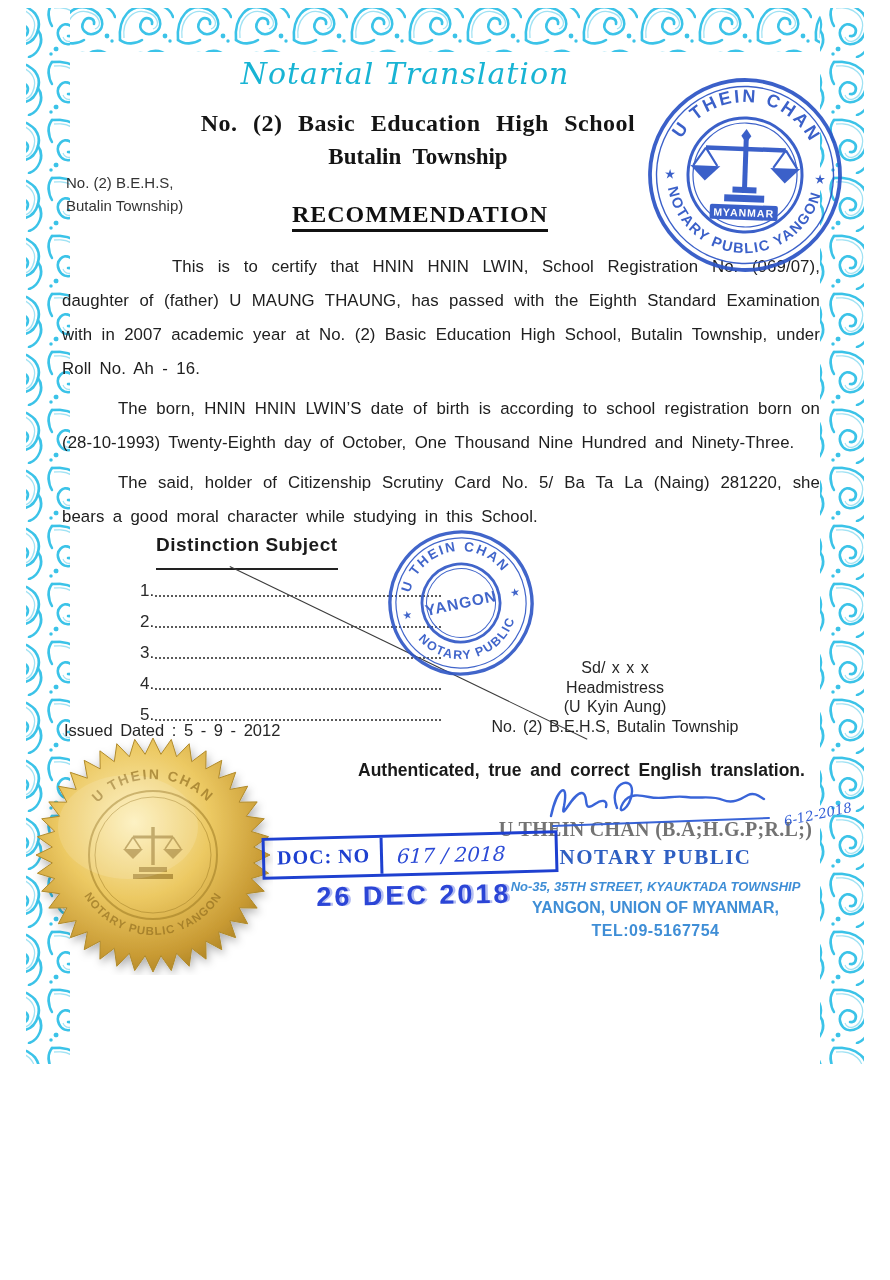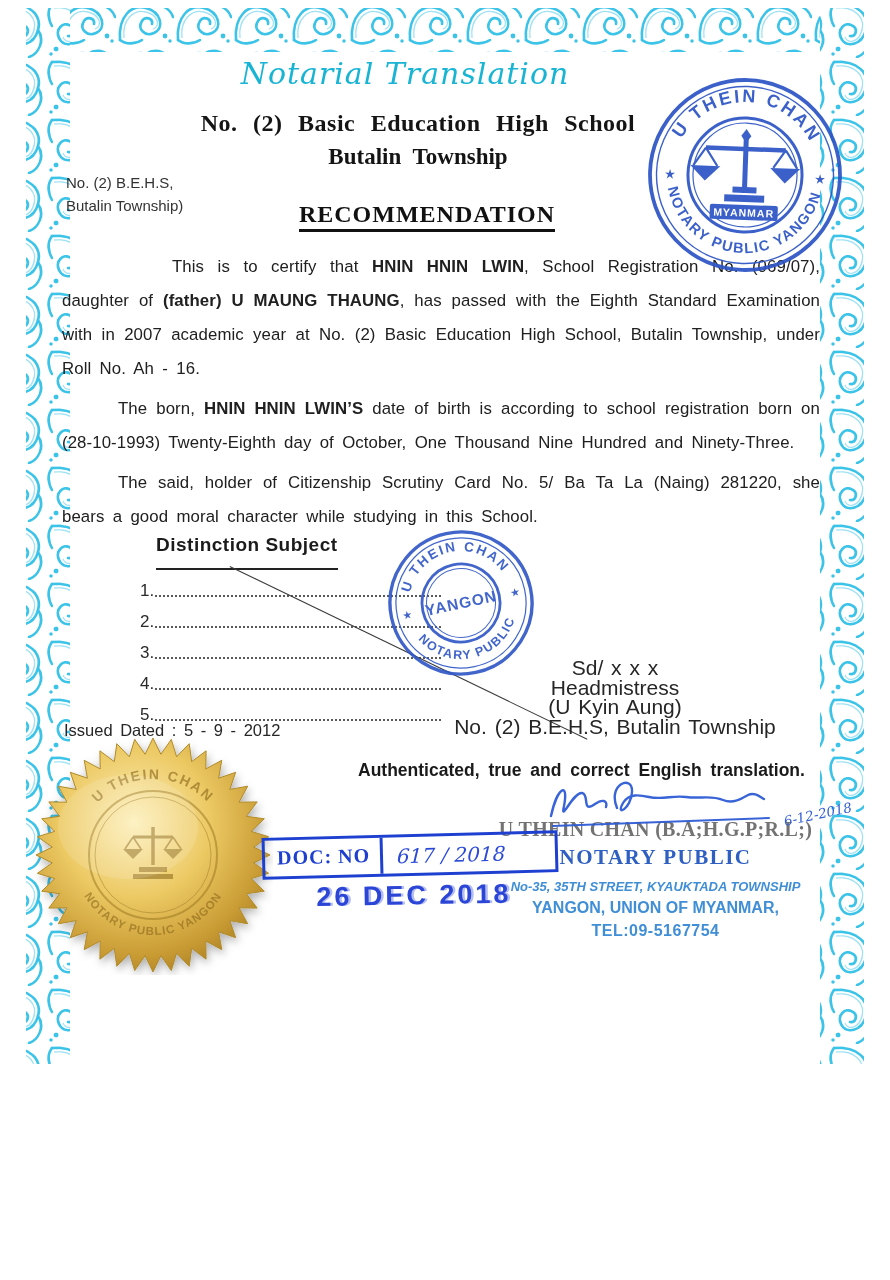--- a/index.html
+++ b/index.html
@@ -16,43 +16,43 @@
     font-family:"DejaVu Serif","Liberation Serif",serif;font-style:italic;
     font-size:30px;color:#18b4d4;letter-spacing:1px;z-index:1;
   }
   .school-head{left:0;top:110px;width:836px;text-align:center;z-index:1;
     font-family:"Liberation Serif",serif;font-weight:bold;color:#141414;}
   .school-head .l1{font-size:24px;word-spacing:9px;letter-spacing:.5px;}
   .school-head .l2{font-size:23px;margin-top:7px;word-spacing:6px;}
   .photo-note{left:66px;top:172px;width:215px;font-size:15px;line-height:1.5;color:#333;z-index:1;}
   .doc-title{left:0;top:201px;width:840px;text-align:center;z-index:1;
     font-family:"Liberation Serif",serif;font-weight:bold;font-size:24px;color:#111;
-    letter-spacing:1px;padding-left:7px;}
+    letter-spacing:1px;}
   .doc-title span{border-bottom:3px solid #111;padding-bottom:2px;}
   
   .paras{left:62px;top:250px;width:758px;z-index:1;}
   .paras p{
     margin:0 0 6px 0;font-size:16.8px;line-height:34px;text-align:justify;
     word-spacing:3.5px;letter-spacing:.1px;color:#202020;
   }
   .paras p.indent-big{text-indent:110px;}
   .paras p.indent-small{text-indent:56px;}
-  .paras b{font-weight:bold;}
+  .paras b{font-weight:normal;}
   
   .distinction{left:140px;top:534px;width:305px;z-index:1;}
   .distinction .dhead{font-size:19px;font-weight:bold;letter-spacing:.5px;margin-left:16px;
     border-bottom:2.5px solid #222;display:inline-block;padding-bottom:12px;color:#1b1b1b;}
   .drow{display:flex;align-items:flex-end;height:31px;}
   .drow:first-of-type{margin-top:10px;}
   .drow .num{font-size:17px;color:#2a2a2a;}
   .drow .leader{flex:1;border-bottom:2px dotted #5a5a5a;margin:0 4px 4px 1px;}
   .strike{left:230px;top:566px;width:397px;border-top:1.6px solid #3c3c3c;
     transform:rotate(25.8deg);transform-origin:left top;z-index:1;}
   
-  .school-sig{left:450px;top:658px;width:330px;text-align:center;font-size:21px;
+  .school-sig{left:450px;top:658px;width:330px;text-align:center;font-size:16px;
     line-height:19.5px;color:#262626;word-spacing:2px;z-index:1;}
   .issued{left:64px;top:721px;font-size:16.5px;word-spacing:3px;color:#262626;z-index:1;}
   .auth-line{left:358px;top:760px;font-size:17.5px;font-weight:bold;word-spacing:4px;
     color:#1a1a1a;z-index:2;}
   .sig-svg{left:545px;top:772px;z-index:3;}
   .notary-block{left:468px;top:818px;width:375px;text-align:center;z-index:2;}
   .notary-block .n1{font-family:"Liberation Serif",serif;font-weight:bold;font-size:20px;
     color:#737373;letter-spacing:.3px;}
   .notary-block .n2{font-family:"Liberation Serif",serif;font-weight:bold;font-size:21px;
     color:#2e5fc2;letter-spacing:1.5px;margin-top:4px;}

